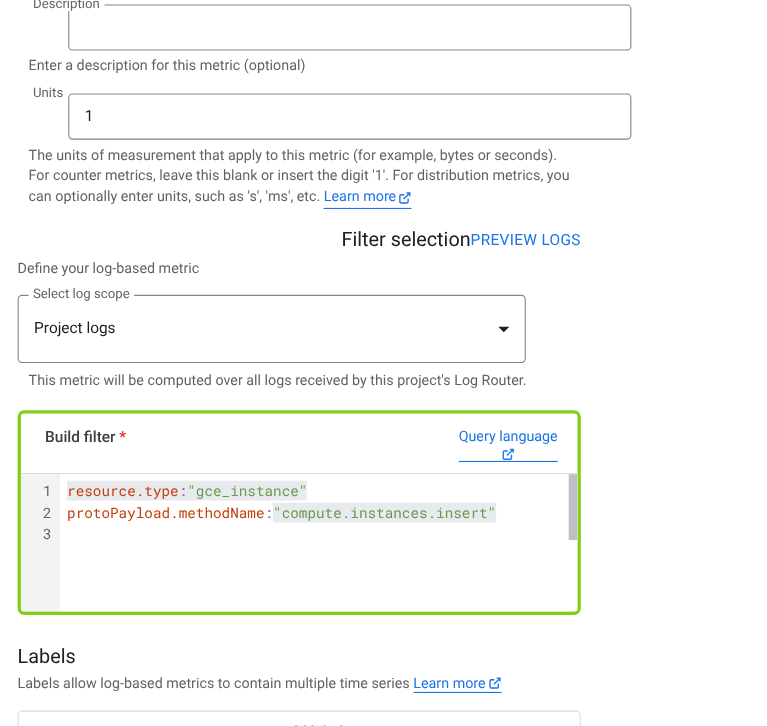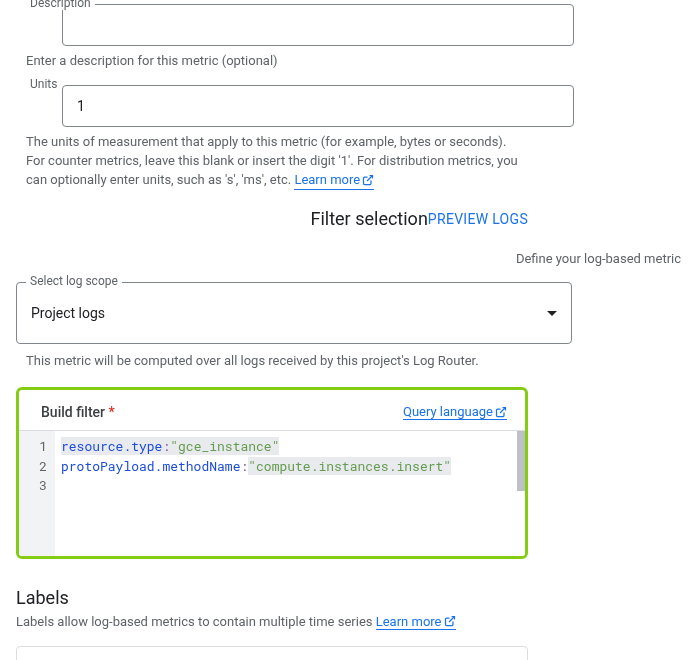--- a/index.html
+++ b/index.html
@@ -75,27 +75,26 @@
     .preview-link {
       color: #1a73e8;
       font-weight: 400;
       font-size: 14px;
       letter-spacing: 0.3px;
       text-decoration: none;
     }
     .section-desc {
       font-size: 13px;
       color: #5f6368;
-      margin-top: 22px;
+      margin-top: 8px;
       margin-bottom: 16px;
-      text-align: right;
     }
     .select-wrapper {
       position: relative;
-      width: 556px;
+      width: 462px;
       margin-bottom: 8px;
     }
     .select-box {
       width: 100%;
       border: 1px solid #80868b;
       border-radius: 4px;
       padding: 22px 14px;
       font-size: 14px;
       color: #202124;
       display: flex;
@@ -142,20 +141,21 @@
       color: #d93025;
     }
     .query-lang {
       color: #1a73e8;
       text-decoration: none;
       border-bottom: 1px solid #1a73e8;
       font-size: 13px;
       display: inline-flex;
       align-items: center;
       gap: 2px;
+      flex-direction: column;
     }
     .accessibility-note {
       font-size: 13px;
       color: #5f6368;
       padding: 0 22px 12px 22px;
     }
     .code-editor {
       display: flex;
       font-family: 'Roboto Mono', Consolas, monospace;
       font-size: 13px;
@@ -173,21 +173,21 @@
     }
     .code-content {
       flex: 1;
       padding: 6px 8px 60px 6px;
       line-height: 1.5;
       background: #fff;
     }
     .code-line {
       white-space: pre;
     }
-    .tok-key { color: #1d4ed8; }
+    .tok-key { color: #c2410c; }
     .tok-punct { color: #87599d; }
     .tok-str { color: #669c51; background: #e8eaed; }
     .tok-hl { background: #e8eaed; }
     .scrollbar-track {
       position: absolute;
       right: 0;
       top: 0;
       bottom: 0;
       width: 8px;
     }

